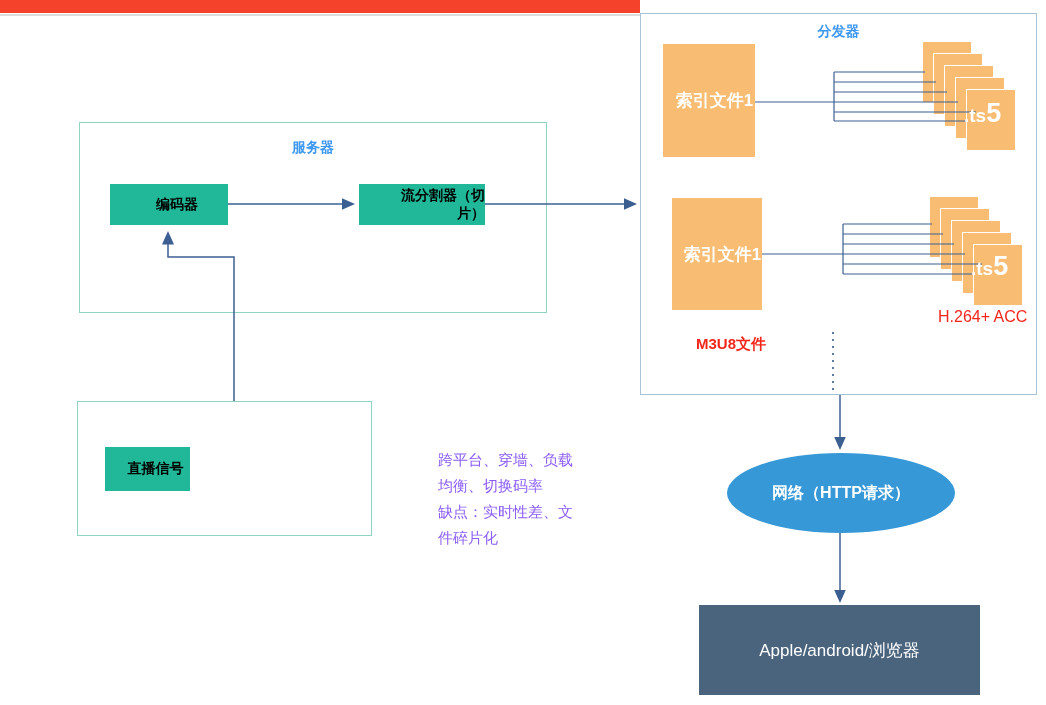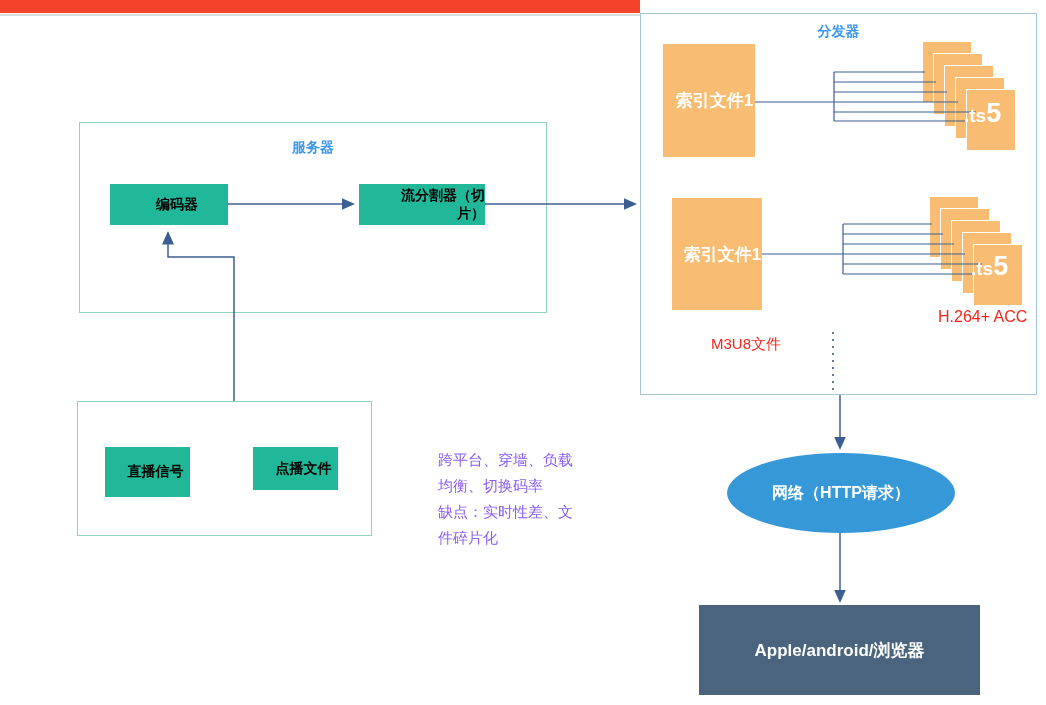--- a/index.html
+++ b/index.html
@@ -42,41 +42,40 @@
 
   #notes { left:438px; top:447px; width:170px; font-size:15px; line-height:26px;
            color:#8b5cf6; font-weight:normal; }
 
   #network { left:727px; top:453px; width:228px; height:80px; background:#3798d8; border-radius:50%;
              display:flex; align-items:center; justify-content:center; color:#fff;
              font-size:16px; font-weight:bold; z-index:2; }
 
   #client { left:699px; top:605px; width:281px; height:90px; background:#4b647e;
             display:flex; align-items:center; justify-content:center; color:#fff;
-            font-size:17px; font-weight:bold; z-index:2; }
+            font-size:17px; font-weight:normal; z-index:2; }
 
   #wires { position:absolute; left:0; top:0; width:1046px; height:705px; z-index:5; pointer-events:none; }
 </style>
 </head>
 <body>
 
 <div id="canvas">
 
   <div id="progress" class="abs"></div>
   <div id="toprule" class="abs"></div>
 
   <div class="abs group" style="left:79px; top:122px; width:468px; height:191px;">
     <div class="group-label" style="top:16px;">服务器</div>
   </div>
   <div class="gnode" style="left:110px; top:184px; width:118px; height:41px;">编码器</div>
   <div class="gnode" style="left:359px; top:184px; width:126px; height:41px;">流分割器（切片）</div>
 
   <div class="abs group" style="left:77px; top:401px; width:295px; height:135px;"></div>
-  <div class="gnode" style="left:105px; top:447px; width:85px; height:50px;">直播信号</div>
-  <div class="gnode" style="left:253px; top:447px; width:85px; height:43px;">点播文件</div>
+  <div class="gnode" style="left:105px; top:447px; width:85px; height:44px;">直播信号</div>
 
   <div id="notes" class="abs">
     <div>跨平台、穿墙、负载</div>
     <div>均衡、切换码率</div>
     <div>缺点：实时性差、文</div>
     <div>件碎片化</div>
   </div>
 
   <div class="abs group-blue" style="left:640px; top:13px; width:397px; height:382px;">
     <div class="group-label" style="top:9px;">分发器</div>
@@ -99,21 +98,21 @@
     <div class="layer"></div>
     <div class="layer"></div>
     <div class="layer"></div>
     <div class="layer"></div>
     <div class="layer"></div>
   </div>
   <div class="ts-label" style="left:971px; top:251px;">
     <span>.ts</span><span class="big">5</span>
   </div>
 
-  <div class="red-text" style="left:711px; top:335px; font-size:15px; font-weight:normal;">M3U8文件</div>
+  <div class="red-text" style="left:696px; top:335px; font-size:15px; font-weight:bold;">M3U8文件</div>
   <div class="red-text" style="left:938px; top:308px; font-size:16px;">H.264+ ACC</div>
 
   <div id="network" class="abs">网络（HTTP请求）</div>
 
   <div id="client" class="abs">Apple/android/浏览器</div>
 
   <svg id="wires" xmlns="http://www.w3.org/2000/svg">
     <defs>
       <marker id="ah" markerWidth="9" markerHeight="8" refX="7" refY="4" orient="auto">
         <polygon points="0,0 9,4 0,8" fill="#3c5f92"></polygon>

